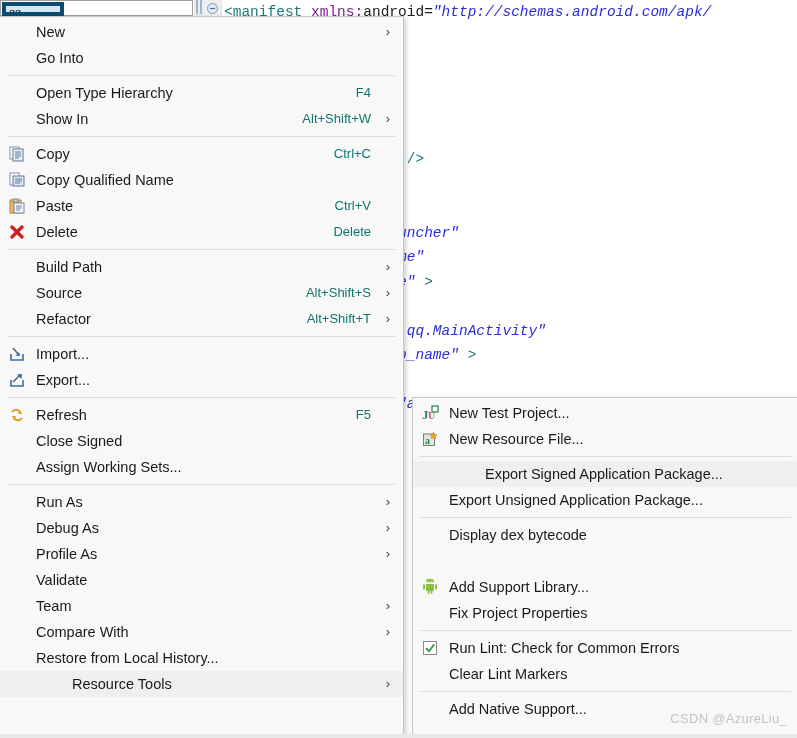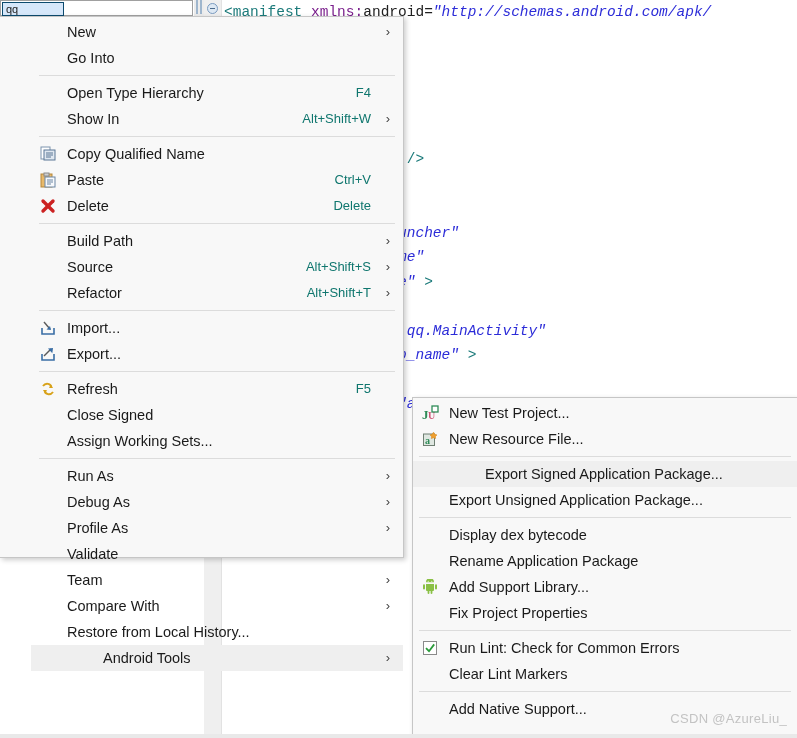--- a/index.html
+++ b/index.html
@@ -28,21 +28,21 @@
     width: 193px; height: 16px;
     background: #ffffff;
     border: 1px solid #a0a0a0;
     box-sizing: border-box;
   }
   #tree-item-label {
     position: absolute;
     left: 1px; top: 1px;
     width: 62px; height: 14px;
     background: #d6e7fa;
-    border: 1px solid #0c4a6e;
+    border: 4px solid #0c4a6e;
     box-sizing: border-box;
     font-size: 11px;
     line-height: 13px;
     padding-left: 3px;
     color: #202020;
     overflow: hidden;
     white-space: nowrap;
   }
   #editor-sash {
     position: absolute;
@@ -113,23 +113,22 @@
     box-sizing: border-box;
     padding: 2px 0;
     font-size: 14.5px;
     color: #1a1a1a;
     user-select: none;
   }
   #main-menu {
     left: 0px;
     top: 16px;
     width: 404px;
-    height: 542px;
+    height: 722px;
     border-left: none;
-    padding-left: 31px;
   }
   #submenu {
     left: 412px;
     top: 397px;
     width: 385px;
     height: 341px;
     border-right: none;
   }
   .menu-item {
     position: relative;
@@ -238,20 +237,37 @@
       <span class="mi-icon"></span>
       <span class="mi-label">Show In</span>
       <span class="mi-accel">Alt+Shift+W</span>
       <span class="mi-arrow">›</span>
     </div>
     <div class="sep"></div>
     <div class="menu-item">
       <span class="mi-icon">
         <svg class="ico" width="16" height="16" viewBox="0 0 16 16">
           <rect x="1" y="1" width="9" height="12" fill="#ffffff" stroke="#7c93ad"></rect>
+          <rect x="4" y="3" width="10" height="12" fill="#eef3f9" stroke="#5b7795"></rect>
+          <g stroke="#5b7795" stroke-width="1">
+            <line x1="6" y1="6" x2="12" y2="6"></line>
+            <line x1="6" y1="8" x2="12" y2="8"></line>
+            <line x1="6" y1="10" x2="12" y2="10"></line>
+            <line x1="6" y1="12" x2="10" y2="12"></line>
+          </g>
+        </svg>
+      </span>
+      <span class="mi-label">Copy</span>
+      <span class="mi-accel">Ctrl+C</span>
+      <span class="mi-arrow empty">›</span>
+    </div>
+    <div class="menu-item">
+      <span class="mi-icon">
+        <svg class="ico" width="16" height="16" viewBox="0 0 16 16">
+          <rect x="1" y="1" width="9" height="12" fill="#ffffff" stroke="#7c93ad"></rect>
           <rect x="4" y="4" width="11" height="10" fill="#dfe7f0" stroke="#5b7795"></rect>
           <g stroke="#5b7795" stroke-width="1">
             <line x1="6" y1="7" x2="13" y2="7"></line>
             <line x1="6" y1="9" x2="13" y2="9"></line>
             <line x1="6" y1="11" x2="11" y2="11"></line>
           </g>
         </svg>
       </span>
       <span class="mi-label">Copy Qualified Name</span>
       <span class="mi-arrow empty">›</span>
@@ -382,21 +398,21 @@
       <span class="mi-label">Compare With</span>
       <span class="mi-arrow">›</span>
     </div>
     <div class="menu-item">
       <span class="mi-icon"></span>
       <span class="mi-label">Restore from Local History...</span>
       <span class="mi-arrow empty">›</span>
     </div>
     <div class="menu-item highlight">
       <span class="mi-icon"></span>
-      <span class="mi-label">Android Tools</span>
+      <span class="mi-label">Resource Tools</span>
       <span class="mi-arrow">›</span>
     </div>
   </div>
 
 <div id="submenu" class="menu">
     <div class="menu-item">
       <span class="mi-icon">
         <svg class="ico" width="17" height="16" viewBox="0 0 17 16">
           <text x="0" y="14" font-family="Liberation Serif, serif" font-size="13" font-weight="bold" fill="#2e8b57">J</text>
           <text x="6" y="14" font-family="Liberation Serif, serif" font-size="10" font-weight="bold" fill="#cc5577">U</text>
@@ -429,21 +445,20 @@
       <span class="mi-arrow empty">›</span>
     </div>
     <div class="sep"></div>
     <div class="menu-item">
       <span class="mi-icon"></span>
       <span class="mi-label">Display dex bytecode</span>
       <span class="mi-arrow empty">›</span>
     </div>
     <div class="menu-item">
       <span class="mi-icon"></span>
-      <span class="mi-label">Rename Application Package</span>
       <span class="mi-arrow empty">›</span>
     </div>
     <div class="menu-item">
       <span class="mi-icon">
         <svg class="ico" width="16" height="16" viewBox="0 0 16 16">
           <g fill="#8ac045">
             <path d="M4 5 h8 v6 a1 1 0 0 1 -1 1 h-6 a1 1 0 0 1 -1 -1 z"></path>
             <path d="M4 3.2 a4 4 0 0 1 8 0 z"></path>
             <rect x="1" y="5.2" width="2" height="5.4" rx="1"></rect>
             <rect x="13" y="5.2" width="2" height="5.4" rx="1"></rect>

